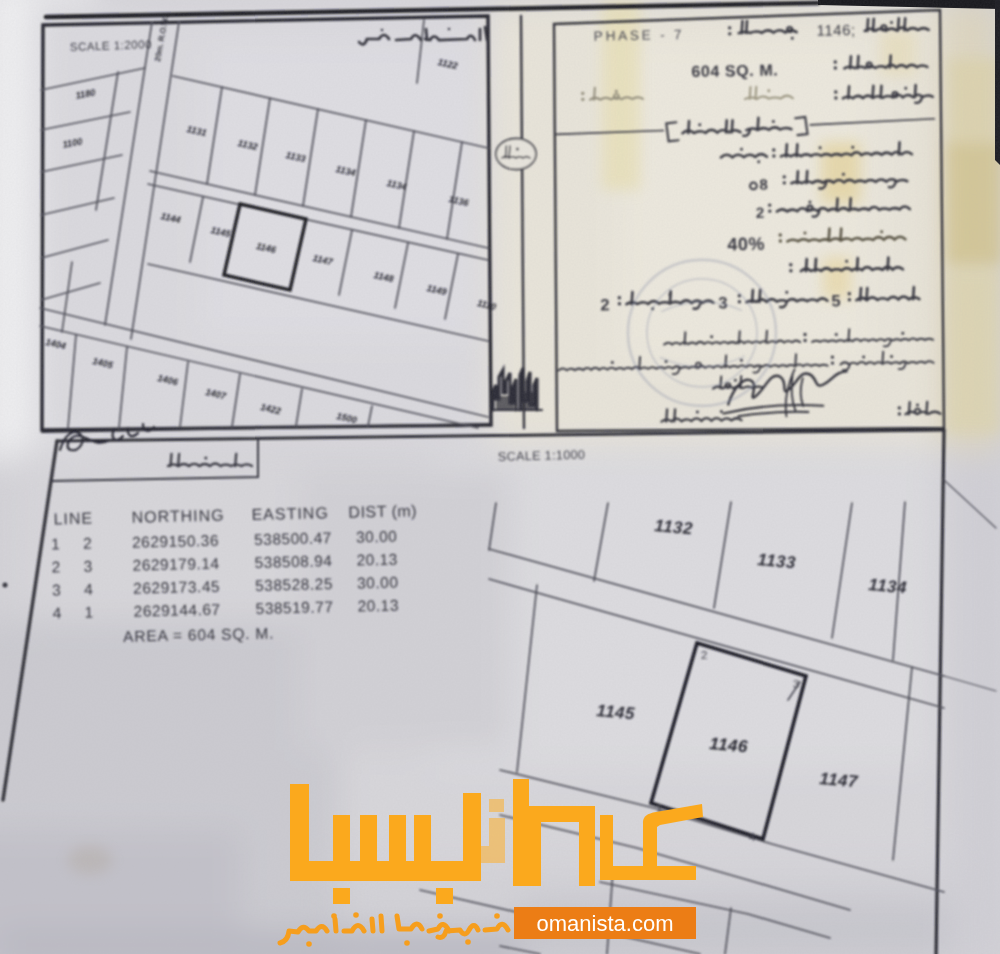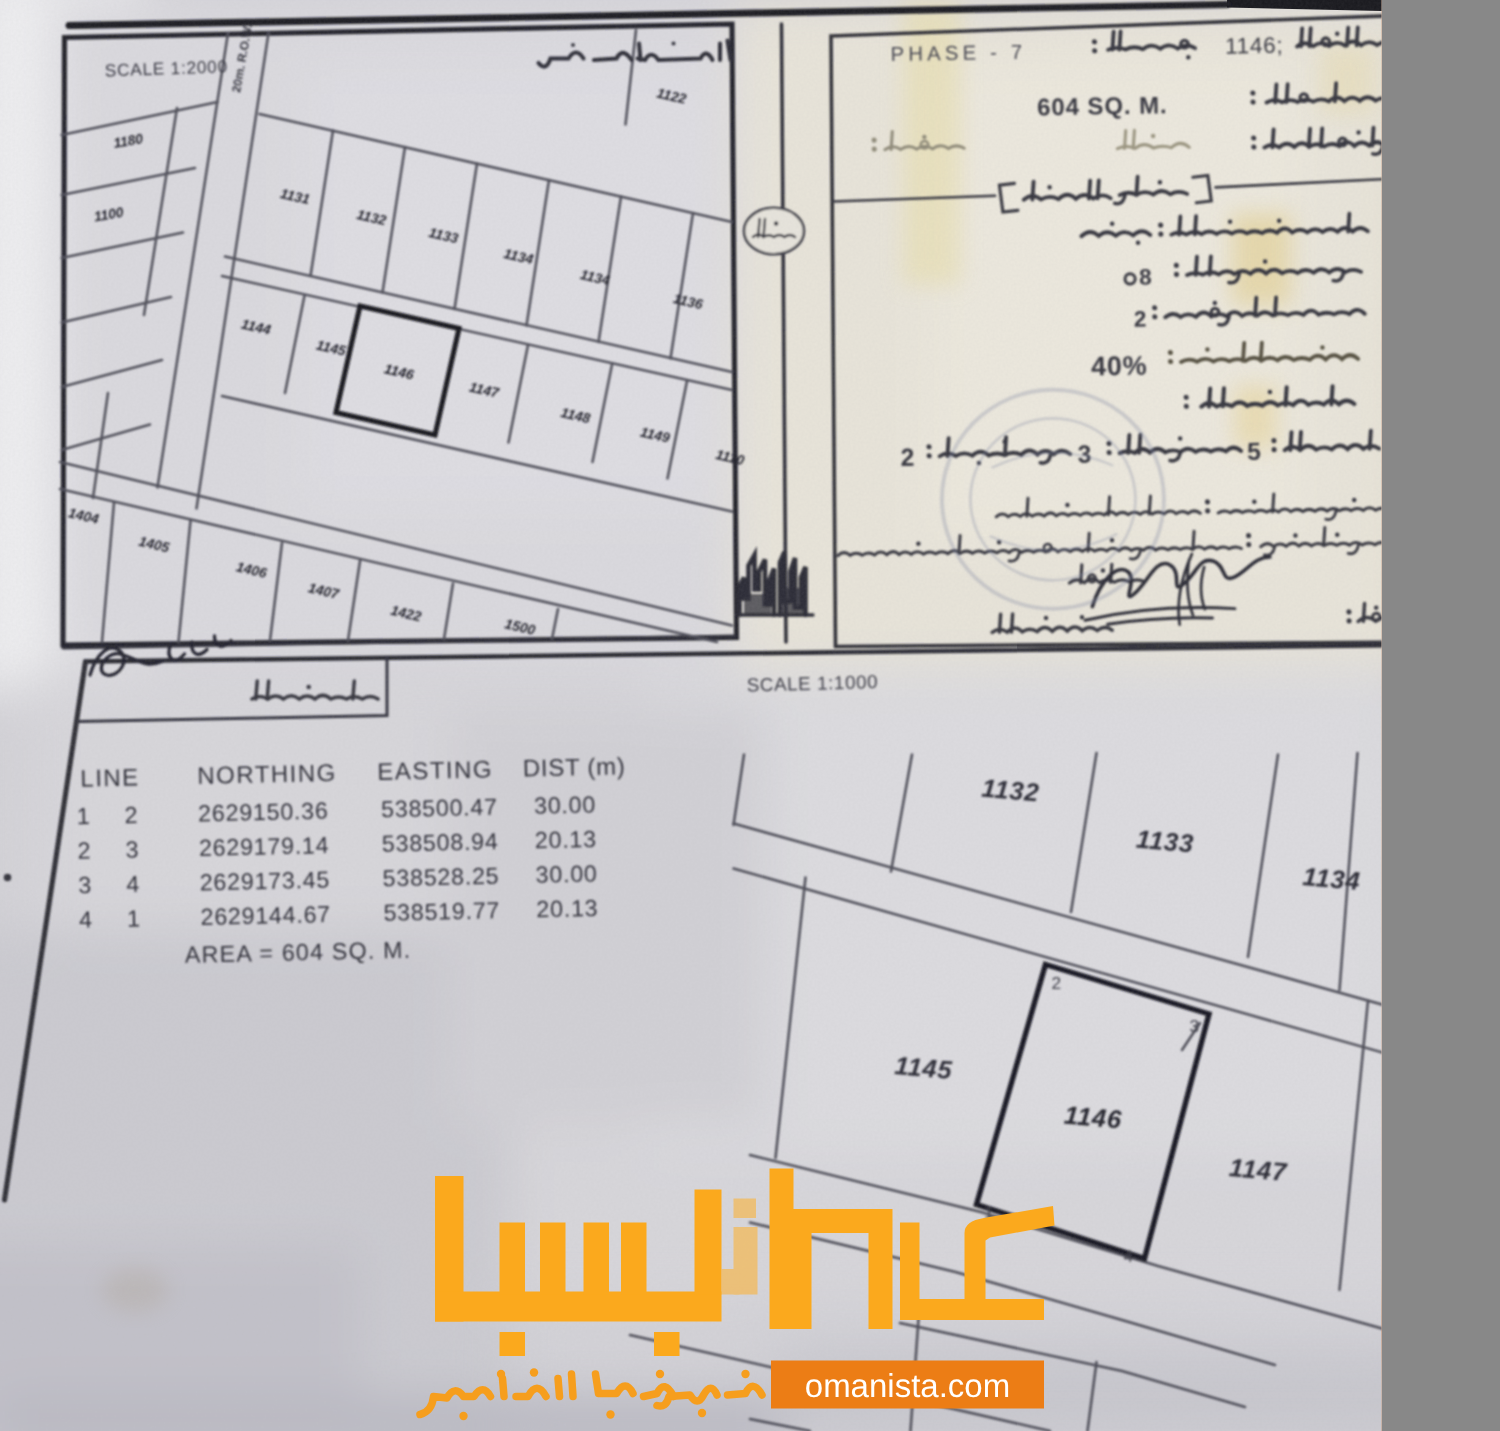--- a/index.html
+++ b/index.html
@@ -1,16 +1,16 @@
 <!DOCTYPE html>
 <html><head>
 <meta charset="utf-8">
 <style>
 html,body{margin:0;padding:0;background:#888}
-#c{position:relative;width:921px;height:954px;overflow:hidden;background:#f97316;font-family:"Liberation Sans",sans-serif}
+#c{position:relative;width:1000px;height:954px;overflow:hidden;background:#f97316;font-family:"Liberation Sans",sans-serif}
 svg{position:absolute;left:0;top:0}
 </style>
 </head>
 <body>
 <div id="c">
 <svg width="1000" height="954" viewBox="0 0 1000 954">
 <defs>
 <filter id="b18" x="-40%" y="-40%" width="180%" height="180%">
           <feGaussianBlur stdDeviation="16"></feGaussianBlur>
         </filter>

